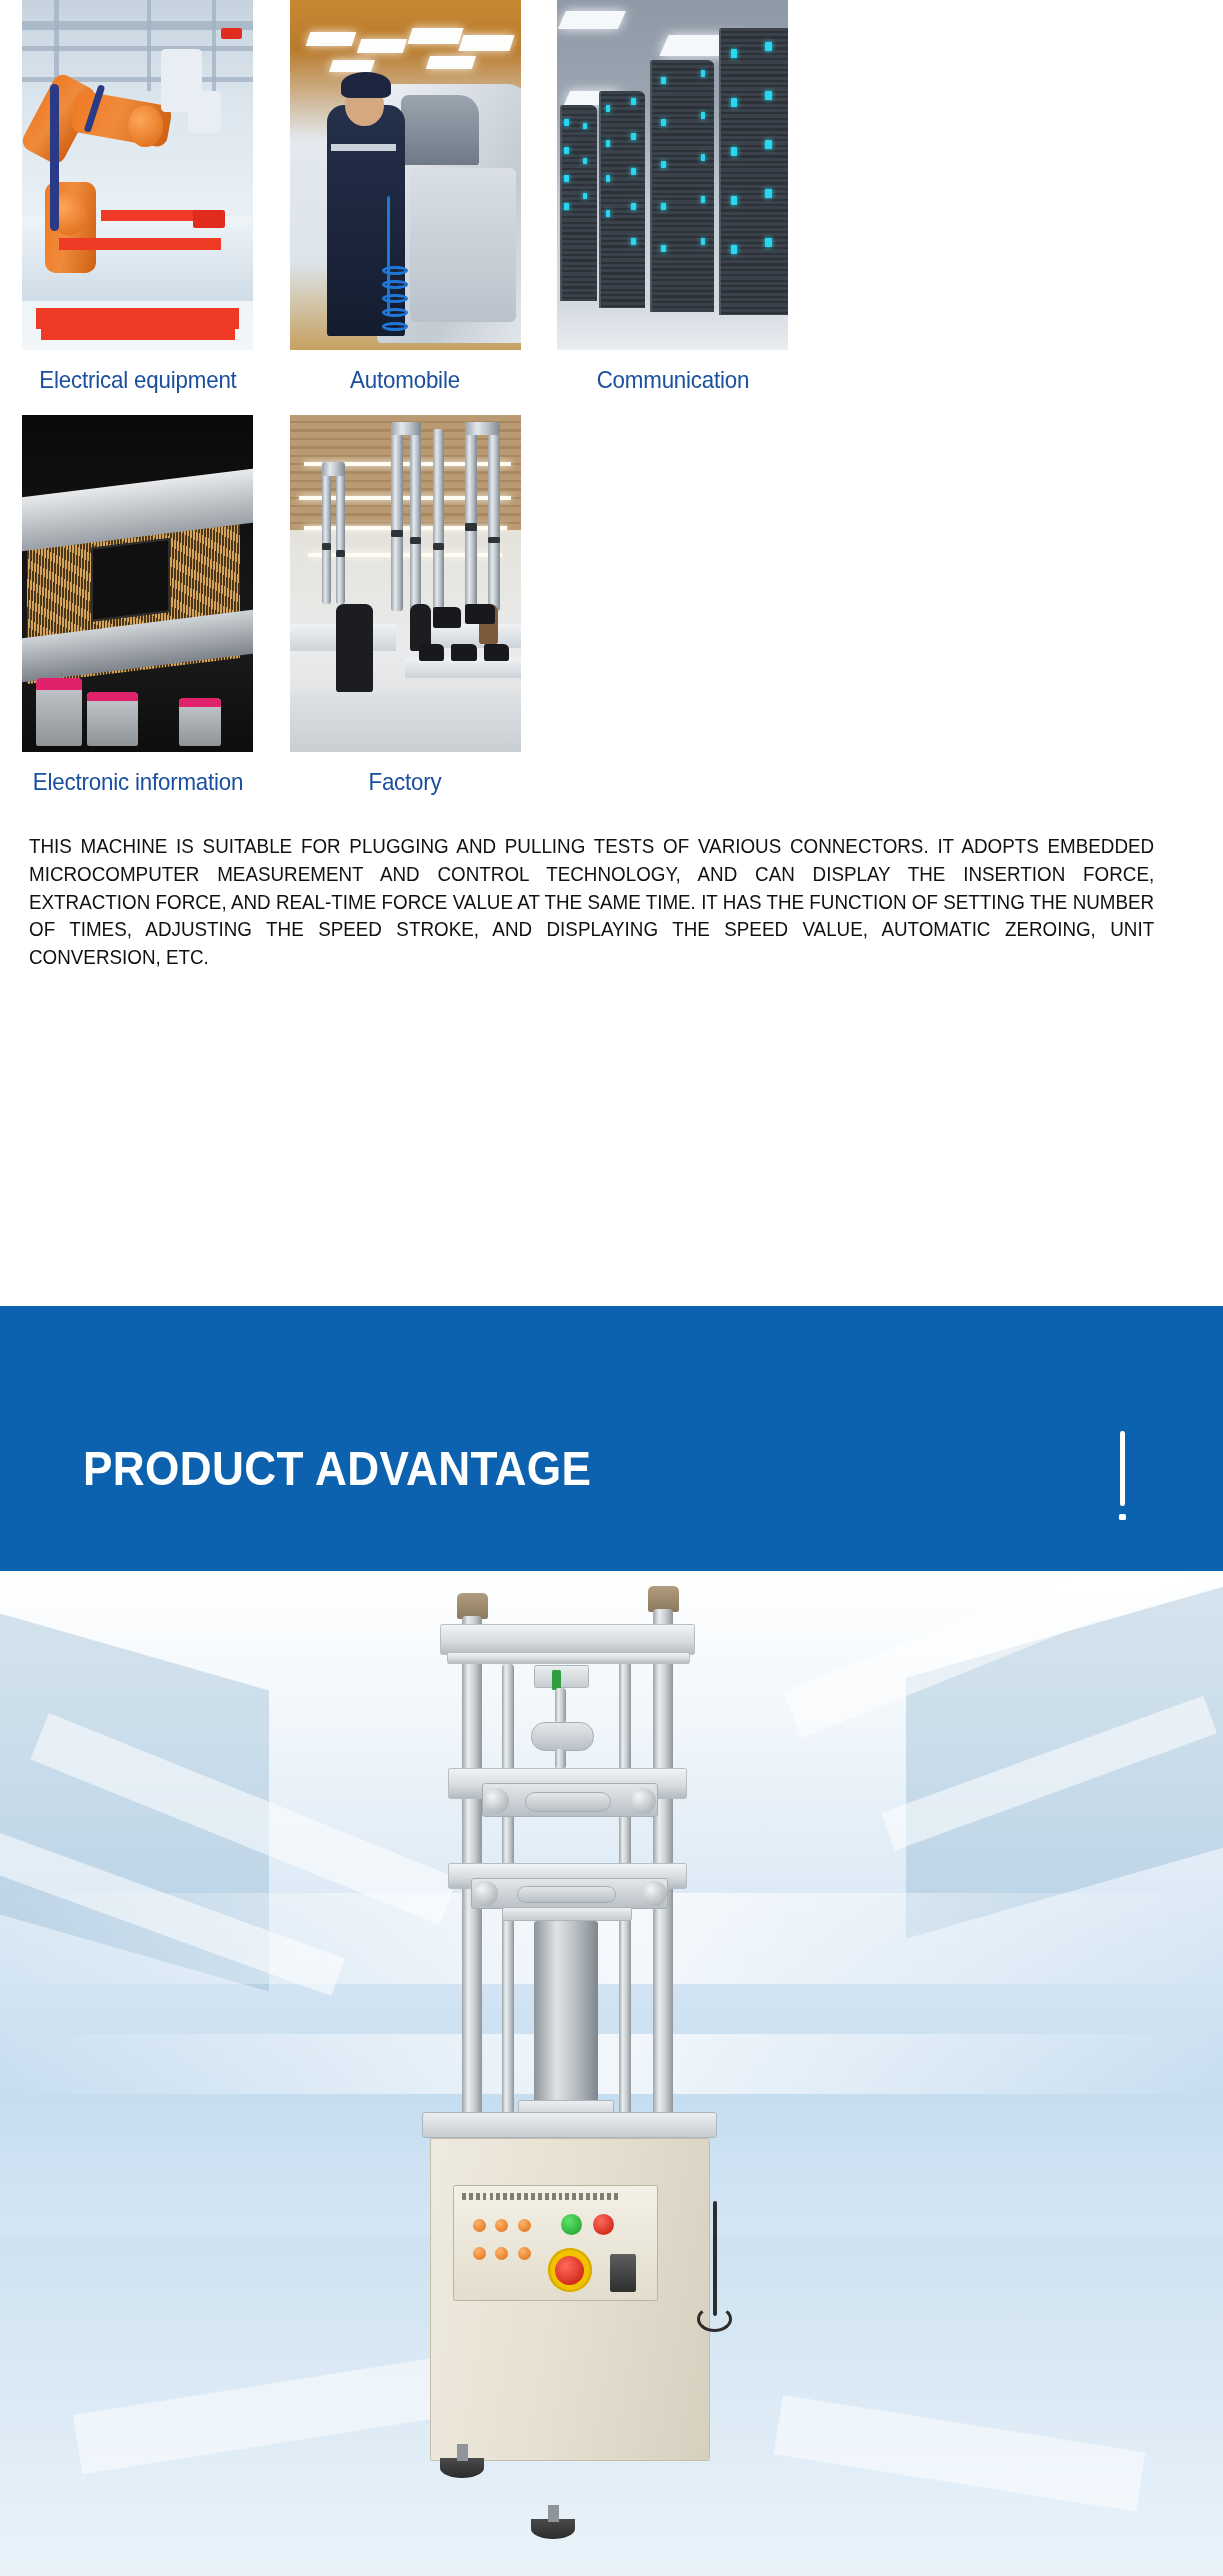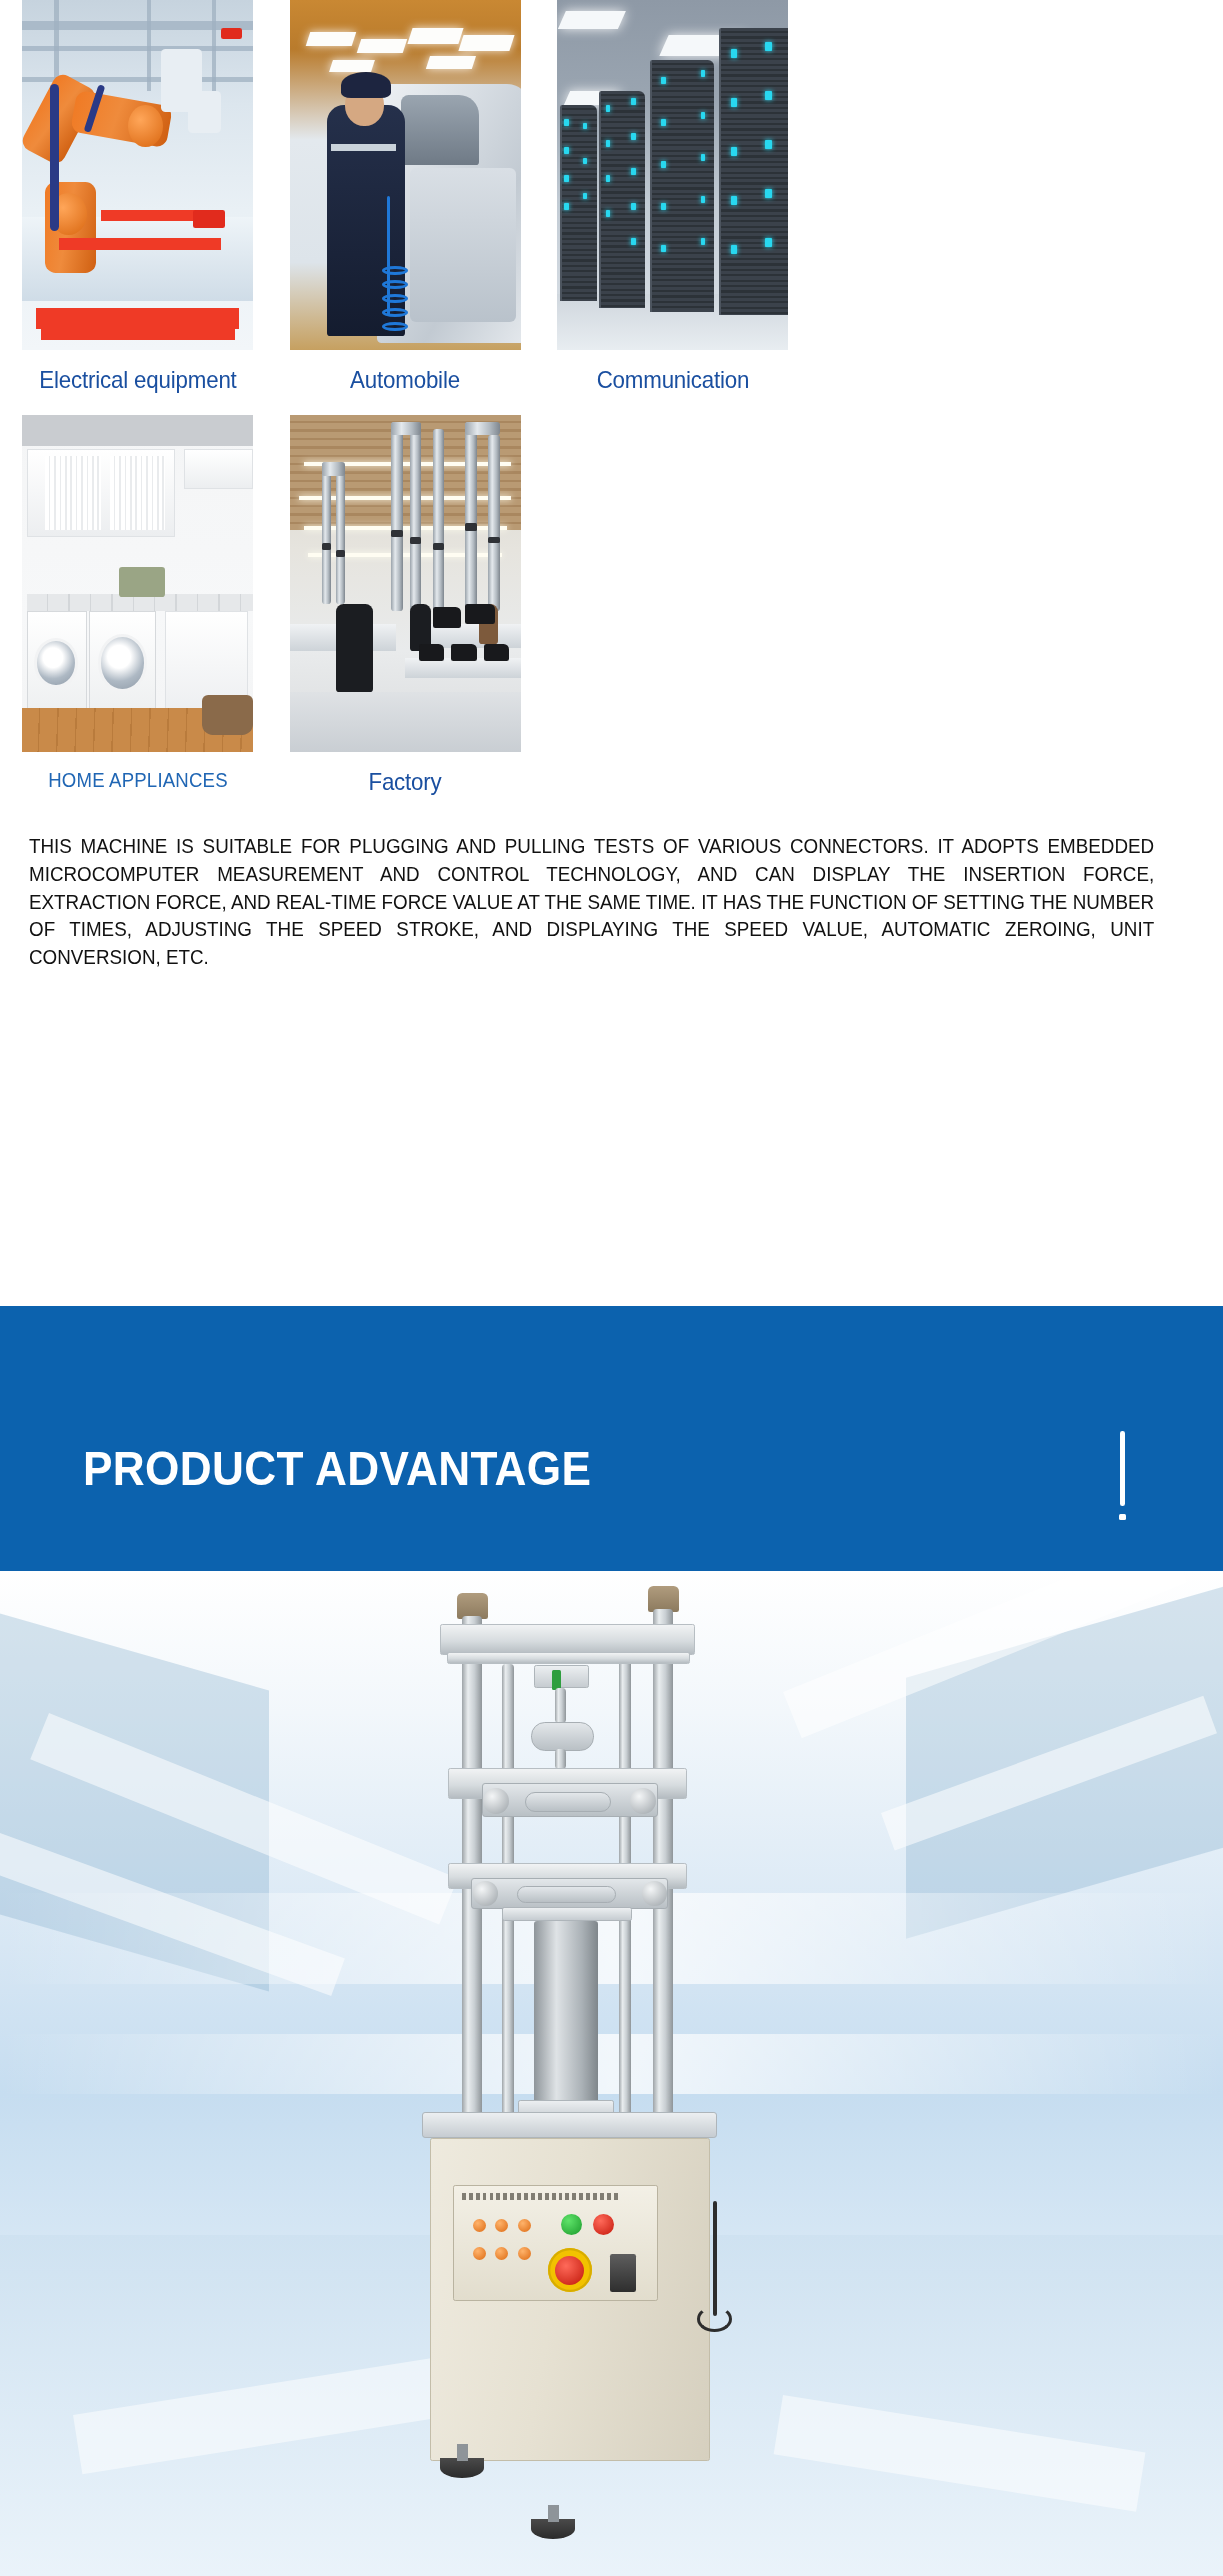--- a/index.html
+++ b/index.html
@@ -448,42 +448,35 @@
           <div class="dc-led" style="left:90%;top:68%;width:6.9px;height:9.2px"></div>
         </div>
       </div>
       <div class="gal-label">Communication</div>
     </div>
   </div>
 
   <div class="gal-row" style="margin-top:21.4px">
 
 
-
     <div class="gal-cell">
       <div class="thumb r2">
-        <div class="thumb-inner ph-home">
-          <div class="hm-wall" style="left:0;top:0;width:100%;height:9%;background:#c9ccd0"></div>
-          <div class="hm-cab" style="left:2%;top:10%;width:64%;height:26%"></div>
-          <div class="hm-stripe" style="left:10%;top:12%;width:24%;height:22%"></div>
-          <div class="hm-stripe" style="left:38%;top:12%;width:24%;height:22%"></div>
-          <div class="hm-cab" style="left:70%;top:10%;width:30%;height:12%"></div>
-          <div class="hm-counter" style="left:2%;top:53%;width:98%;height:5%"></div>
-          <div class="hm-towel" style="left:42%;top:45%;width:20%;height:9%"></div>
-          <div class="hm-machine" style="left:2%;top:58%;width:26%;height:30%"></div>
-          <div class="hm-machine" style="left:29%;top:58%;width:29%;height:30%"></div>
-          <div class="hm-cab" style="left:62%;top:58%;width:36%;height:32%"></div>
-          <div class="hm-drum" style="left:5%;top:66%;width:19%;height:15%"></div>
-          <div class="hm-drum" style="left:33%;top:65%;width:21%;height:17%"></div>
-          <div class="hm-floor"></div>
-          <div class="hm-basket" style="left:78%;bottom:5%;width:22%;height:12%"></div>
+        <div class="thumb-inner ph-elec">
+          <div class="ei-socket"></div>
+          <div class="ei-center"></div>
+          <div class="ei-frame"></div>
+          <div class="ei-frame2"></div>
+          <div class="ei-cap" style="left:6%;width:20%;height:20%"></div>
+          <div class="ei-cap" style="left:28%;width:22%;height:16%"></div>
+          <div class="ei-cap" style="left:68%;width:18%;height:14%"></div>
         </div>
       </div>
-      <div class="gal-label caps">HOME APPLIANCES</div>
+      <div class="gal-label">Electronic information</div>
     </div>
+
 
     <div class="gal-cell">
       <div class="thumb r2">
         <div class="thumb-inner ph-fact">
           <div class="fc-ceil"></div>
           <div class="fc-light" style="left:6%;top:14%;width:90%"></div>
           <div class="fc-light" style="left:4%;top:24%;width:92%"></div>
           <div class="fc-light" style="left:6%;top:33%;width:88%"></div>
           <div class="fc-light" style="left:8%;top:41%;width:84%"></div>
           <div class="fc-pipe" style="left:14%;top:14%;width:4%;height:42%"></div>

